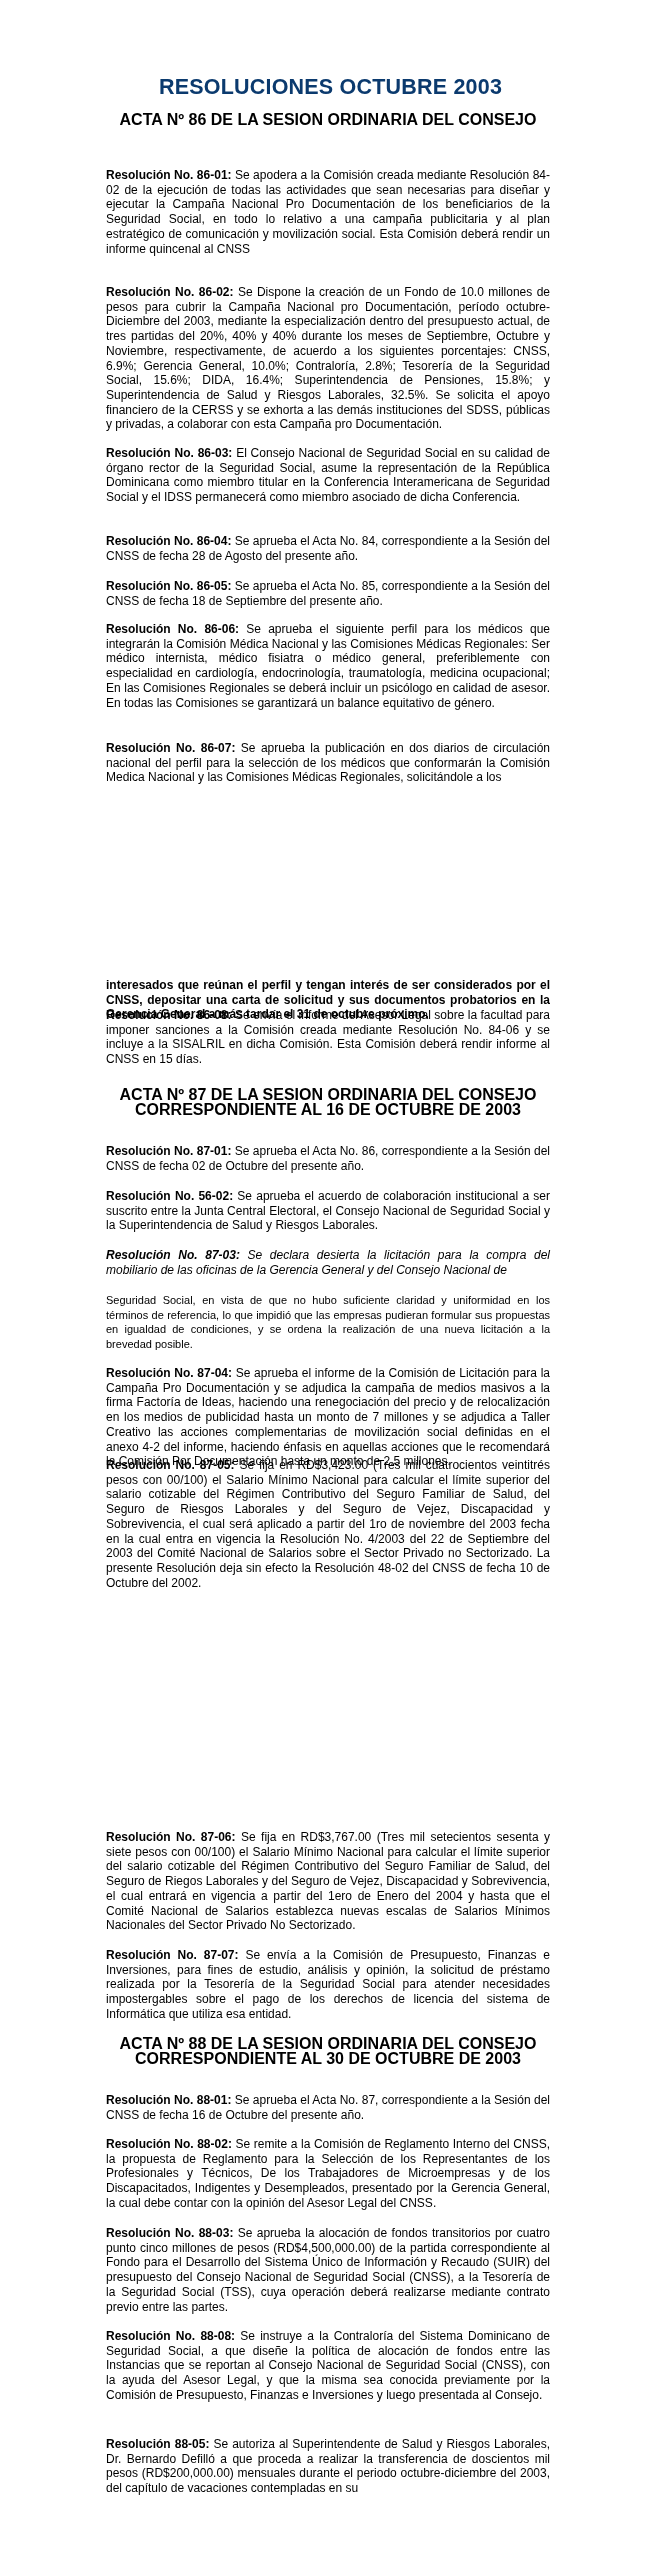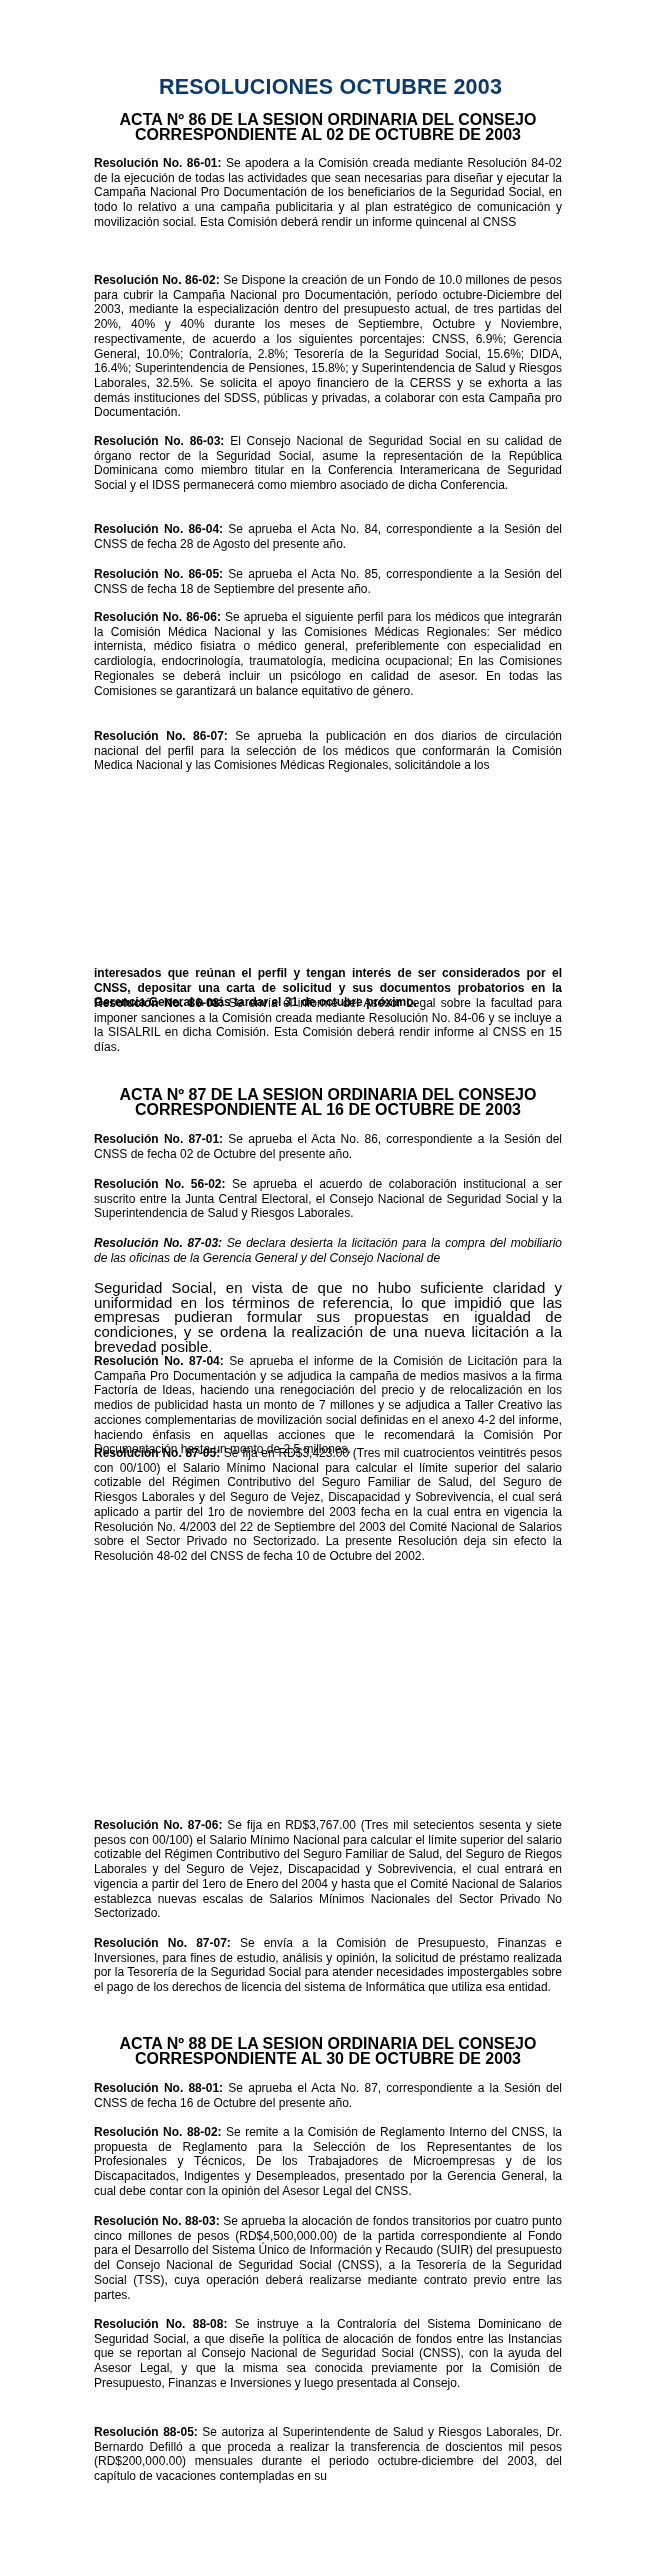--- a/index.html
+++ b/index.html
@@ -1,30 +1,29 @@
 <!DOCTYPE html>
 <html style="font-size:13px"><head>
 <meta charset="utf-8">
 <style>
   html, body { margin: 0; padding: 0; background: #ffffff; }
   body { width: 661px; height: 2576px; position: relative; overflow: hidden; font-family: "Liberation Sans", sans-serif; color: #000; }
   .title { position: absolute; left: 0; width: 661px; top: 75px; text-align: center; font-weight: bold; font-size: 21.5px; color: #0b3a6e; letter-spacing: 0.2px; }
   .acta { text-align: center; font-weight: bold; font-size: 16px; line-height: 14.6px; margin: 0; }
-  .res { font-size: 12px; line-height: 14.7px; text-align: justify; margin: 0; }
+  .res { font-size: 12px; line-height: 14.7px; text-align: justify; margin: 12px; }
   .res b { font-weight: bold; }
   .blk { position: absolute; left: 94px; width: 468px; }
 </style>
 </head>
 <body>
 
 <h1 class="title" style="margin:0;">RESOLUCIONES OCTUBRE 2003</h1>
 
 <div class="blk" style="top:113px;">
   <p class="acta">ACTA Nº 86 DE LA SESION ORDINARIA DEL CONSEJO</p>
-  <p class="acta">CORRESPONDIENTE AL 02 DE OCTUBRE DE 2003</p>
 </div>
 
 <div class="blk" style="top:156px;">
   <p class="res"><b>Resolución No. 86-01:</b><span> Se apodera a la Comisión creada mediante Resolución 84-02 de la ejecución de todas las actividades que sean necesarias para diseñar y ejecutar la Campaña Nacional Pro Documentación de los beneficiarios de la Seguridad Social, en todo lo relativo a una campaña publicitaria y al plan estratégico de comunicación y movilización social. Esta Comisión deberá rendir un informe quincenal al CNSS</span></p>
 </div>
 
 <div class="blk" style="top:273px;">
   <p class="res"><b>Resolución No. 86-02:</b><span> Se Dispone la creación de un Fondo de 10.0 millones de pesos para cubrir la Campaña Nacional pro Documentación, período octubre-Diciembre del 2003, mediante la especialización dentro del presupuesto actual, de tres partidas del 20%, 40% y 40% durante los meses de Septiembre, Octubre y Noviembre, respectivamente,  de acuerdo a los siguientes porcentajes: CNSS, 6.9%; Gerencia General, 10.0%; Contraloría,  2.8%; Tesorería de la Seguridad Social, 15.6%; DIDA, 16.4%; Superintendencia de Pensiones, 15.8%; y Superintendencia de Salud y Riesgos Laborales, 32.5%. Se solicita el apoyo financiero de la CERSS y se exhorta a las demás instituciones del SDSS, públicas y privadas, a colaborar con esta Campaña pro Documentación.</span></p>
 </div>
 
@@ -67,21 +66,21 @@
 
 <div class="blk" style="top:1177px;">
   <p class="res"><b>Resolución No. 56-02:</b><span> Se aprueba el acuerdo de colaboración institucional a ser suscrito entre la Junta Central Electoral, el Consejo Nacional de Seguridad Social y la Superintendencia de Salud y Riesgos Laborales.</span></p>
 </div>
 
 <div class="blk" style="top:1236px;font-style:italic;">
   <p class="res"><b>Resolución No. 87-03:</b><span> Se declara desierta la licitación para la compra del mobiliario de las oficinas de la Gerencia General y del Consejo Nacional de</span></p>
 </div>
 
 <div class="blk" style="top:1281px;">
-  <p class="res" style="font-size:15px; line-height:14.7px;"><span>Seguridad Social, en vista de que no hubo suficiente claridad y uniformidad en los términos de referencia, lo que impidió que las empresas pudieran formular sus propuestas en igualdad de condiciones, y se ordena la realización de una nueva licitación a la brevedad posible.</span></p>
+  <p class="res" style="font-size:11px; line-height:14.7px;"><span>Seguridad Social, en vista de que no hubo suficiente claridad y uniformidad en los términos de referencia, lo que impidió que las empresas pudieran formular sus propuestas en igualdad de condiciones, y se ordena la realización de una nueva licitación a la brevedad posible.</span></p>
 </div>
 
 <div class="blk" style="top:1354px;">
   <p class="res"><b>Resolución No. 87-04:</b><span> Se aprueba el informe de la Comisión de Licitación para la Campaña Pro Documentación y se adjudica la campaña de medios masivos a la firma Factoría de Ideas, haciendo una renegociación del precio y de relocalización en los medios de publicidad hasta un monto de 7 millones y se adjudica a Taller Creativo las acciones complementarias de movilización social definidas en el anexo 4-2 del informe,  haciendo énfasis en aquellas acciones que le recomendará la Comisión Por Documentación hasta un monto de 2.5 millones.</span></p>
 </div>
 
 <div class="blk" style="top:1446px;">
   <p class="res"><b>Resolución No. 87-05:</b><span> Se fija en RD$3,423.00 (Tres mil cuatrocientos veintitrés pesos con 00/100) el Salario Mínimo Nacional para calcular el límite superior del salario cotizable del Régimen Contributivo del Seguro Familiar de Salud, del Seguro de Riesgos Laborales y del Seguro de Vejez, Discapacidad y Sobrevivencia, el cual será aplicado a partir del 1ro de noviembre del 2003 fecha en la cual entra en vigencia  la  Resolución No. 4/2003 del 22 de Septiembre del 2003 del Comité Nacional de Salarios sobre el Sector Privado no Sectorizado. La presente Resolución deja sin efecto la Resolución 48-02 del CNSS de fecha 10 de Octubre del 2002.</span></p>
 </div>
 

